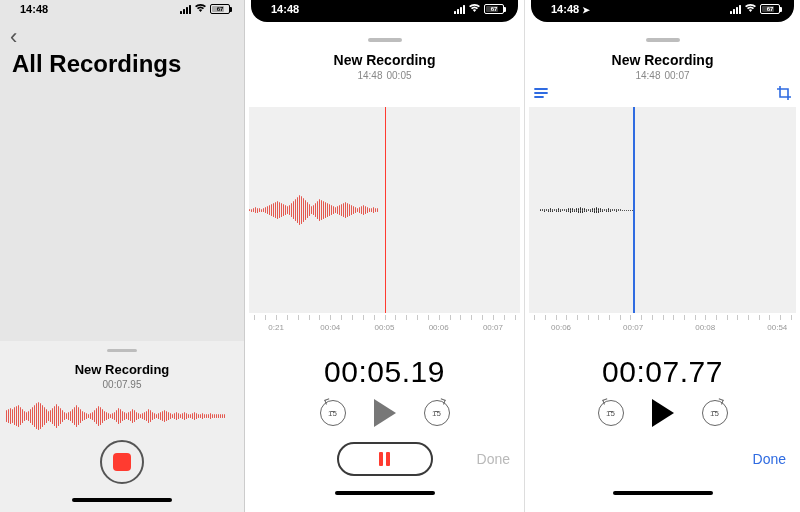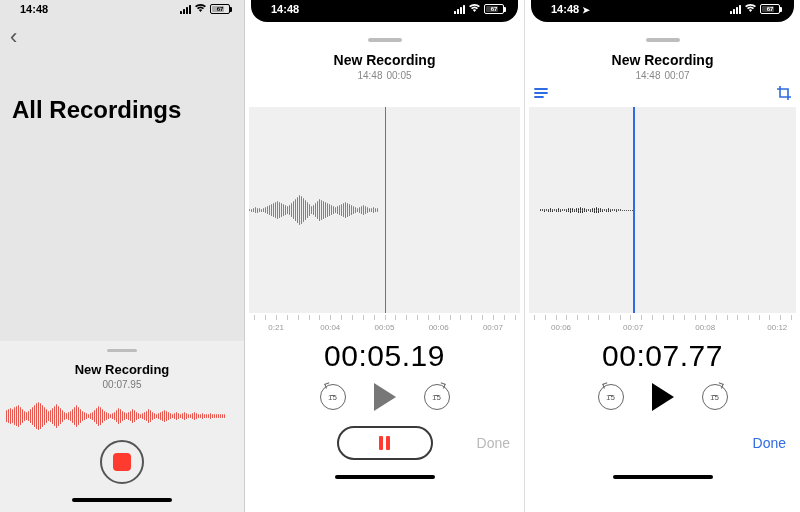--- a/index.html
+++ b/index.html
@@ -14,21 +14,21 @@
   .status { height: 18px; width: 100%; display: flex; align-items: center; justify-content: space-between; font-size: 11px; font-weight: 600; padding: 0 14px 0 20px; }
   .status .icons { display: flex; align-items: center; gap: 3px; }
   .p1 .status { color: #000; }
   .p2 .status, .p3 .status { color: #fff; }
   .notch-wrap { position: relative; height: 28px; }
   .notch-bg { position: absolute; inset: 0 0 auto 0; height: 22px; background: #000; border-radius: 0 0 16px 16px; margin: 0 6px; }
   .sheet-handle { width: 34px; height: 4px; background: #bdbdbd; border-radius: 2px; margin: 10px auto 6px; }
 
   
   .back-chev { font-size: 22px; color: #555; padding: 6px 10px 0; }
-  .h-title { font-size: 24px; font-weight: 700; padding: 0 12px 6px; margin-top: 46px; }
+  .h-title { font-size: 24px; font-weight: 700; padding: 0 12px 6px; }
   .search { margin: 0 10px; background: #d7d7d7; border-radius: 8px; height: 24px; display: flex; align-items: center; gap: 6px; padding: 0 8px; color: #8a8a8a; font-size: 12px; }
   .p1 .fill { flex: 1; }
   .p1 .drawer { background: #efefef; padding: 8px 0 6px; position: relative; }
   .drawer .dh { width: 30px; height: 3px; background: #bdbdbd; border-radius: 2px; margin: 0 auto 10px; }
   .rec-title-s { text-align: center; font-size: 13px; font-weight: 600; }
   .rec-sub-s { text-align: center; font-size: 10px; color: #777; margin-top: 2px; }
   .wave-s { height: 32px; margin: 10px 6px 8px; display: flex; align-items: center; overflow: hidden; }
   .wave-s .bar { width: 1px; background: #e4584f; margin-right: 1px; border-radius: 0.5px; }
   .stop-btn { width: 44px; height: 44px; border: 2px solid #555; border-radius: 50%; margin: 4px auto 0; display: flex; align-items: center; justify-content: center; }
   .stop-btn .sq { width: 18px; height: 18px; background: #ff3b30; border-radius: 4px; }
@@ -39,21 +39,21 @@
   .rec-head .t { font-size: 14px; font-weight: 600; }
   .rec-head .s { font-size: 10px; color: #888; margin-top: 2px; }
   .rec-head .s span { display: inline-block; margin: 0 2px; }
   .tools { height: 18px; display: flex; justify-content: space-between; padding: 4px 8px 0; }
   .tools .slot { width: 16px; height: 16px; color: #2f6be1; }
   .wave-area { background: #f0f0f0; margin: 8px 4px 0; position: relative; height: 206px; overflow: hidden; }
   .ticksrow { position: relative; height: 8px; margin: 2px 4px 0; }
   .ticksrow .tk { position: absolute; top: 0; width: 1px; height: 5px; background: #c8c8c8; }
   .tickslbl { position: relative; height: 12px; margin: 0 4px; font-size: 8px; color: #999; }
   .tickslbl span { position: absolute; transform: translateX(-50%); }
-  .big-time { text-align: center; font-size: 30px; font-weight: 300; margin-top: 4px; letter-spacing: 0.5px; }
+  .big-time { text-align: center; font-size: 30px; font-weight: 300; margin-top: 20px; letter-spacing: 0.5px; }
   .transport { display: flex; align-items: center; justify-content: center; gap: 28px; margin-top: 10px; }
   .skip { width: 26px; height: 26px; border: 1.2px solid #666; border-radius: 50%; display: flex; align-items: center; justify-content: center; font-size: 8px; color: #555; position: relative; }
   .skip::before, .skip::after { content: ""; position: absolute; width: 4px; height: 4px; border-top: 1.2px solid #666; }
   .skip.bk::before { border-left: 1.2px solid #666; top: -2px; left: 4px; transform: rotate(-20deg); }
   .skip.fw::before { border-right: 1.2px solid #666; top: -2px; right: 4px; transform: rotate(20deg); }
   .playbtn { width: 0; height: 0; border-left: 22px solid #777; border-top: 14px solid transparent; border-bottom: 14px solid transparent; }
   .playbtn.solid { border-left-color: #000; }
   .cap-row { display: flex; align-items: center; justify-content: center; gap: 30px; margin-top: 14px; position: relative; height: 36px; }
   .capsule { width: 96px; height: 34px; border: 2px solid #3a3a3a; border-radius: 17px; display: flex; align-items: center; justify-content: center; gap: 3px; }
   .capsule .pb { width: 4px; height: 14px; background: #ff3b30; border-radius: 1px; }
@@ -502,21 +502,21 @@
         <div class="tk" style="left: 82%;"></div>
         <div class="tk" style="left: 86%;"></div>
         <div class="tk" style="left: 90%;"></div>
         <div class="tk" style="left: 94%;"></div>
         <div class="tk" style="left: 98%;"></div>
       </div>
     <div class="tickslbl" id="tk3">
         <span style="left: 12%;">00:06</span>
         <span style="left: 39%;">00:07</span>
         <span style="left: 66%;">00:08</span>
-        <span style="left: 93%;">00:12</span>
+        <span style="left: 93%;">00:54</span>
       </div>
     <div class="big-time">00:07.77</div>
     <div class="transport">
       <div class="skip bk">
           <span>15</span>
         </div>
       <div class="playbtn solid"></div>
       <div class="skip fw">
           <span>15</span>
         </div>

